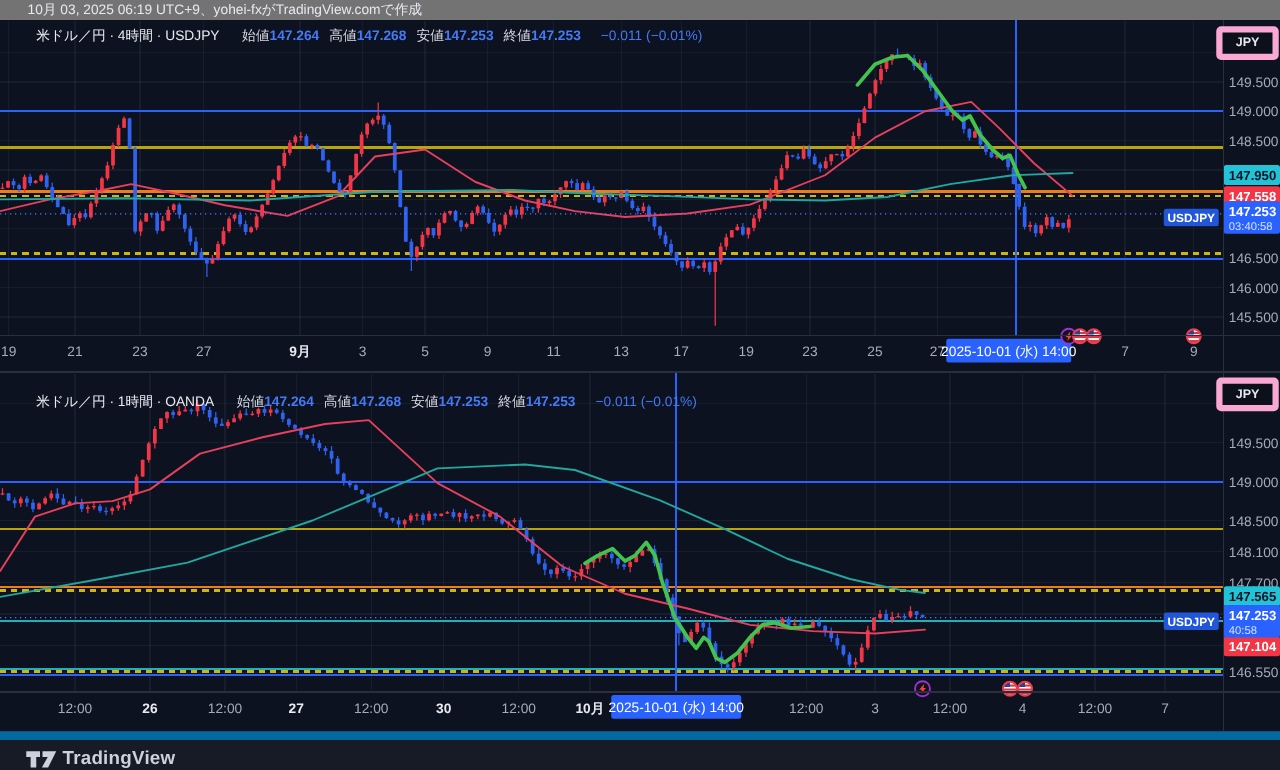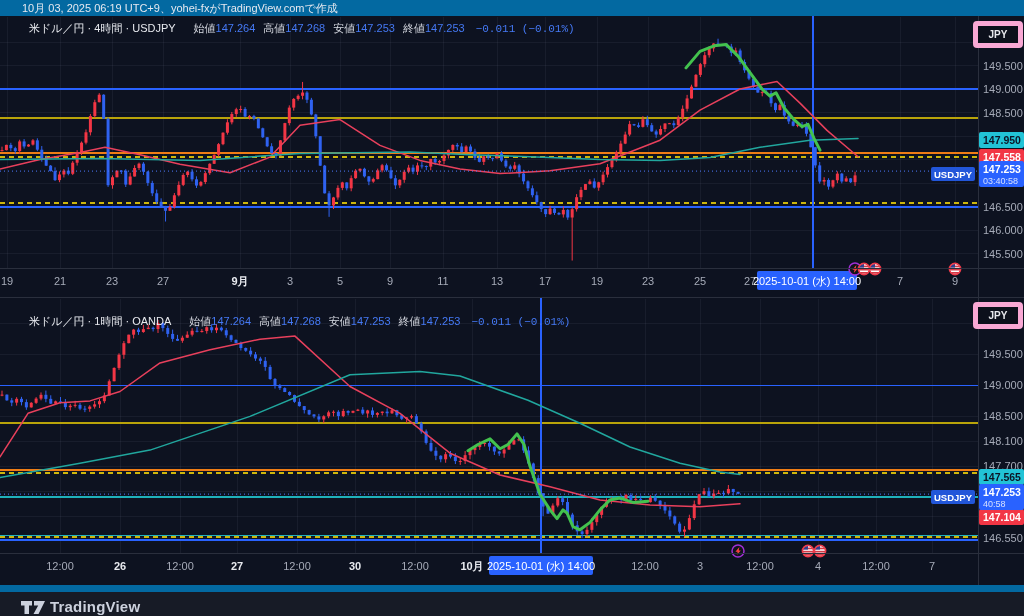--- a/index.html
+++ b/index.html
@@ -1,25 +1,25 @@
 <!DOCTYPE html>
 <html><head>
 <meta charset="utf-8">
 <style>
   html,body{margin:0;padding:0;background:#06080e;}
   #stage{position:relative;width:1024px;height:616px;overflow:hidden;
          background:#0d1220;font-family:"Liberation Sans",sans-serif;}
-  #topbar{position:absolute;left:0;top:0;width:1024px;height:16px;background:#0369a1;
+  #topbar{position:absolute;left:0;top:0;width:1024px;height:16px;background:#737373;
           color:#e6e9f0;font-size:11px;line-height:16px;padding-left:22px;box-sizing:border-box;white-space:nowrap;}
   svg#charts{position:absolute;left:0;top:0;}
   .legend{position:absolute;left:29px;height:14px;font-size:11px;color:#d8dbe3;white-space:nowrap;z-index:5;}
   .legend .ttl{color:#e8eaef;margin-right:10px;}
   .legend .lbl{color:#d8dbe3;margin-left:8px;}
-  .legend .val{color:#4579f5;}
-  .legend .chg{color:#4579f5;margin-left:11px;font-family:Liberation Mono, monospace;}
+  .legend .val{color:#4579f5;font-weight:bold;}
+  .legend .chg{color:#4579f5;margin-left:16px;}
   .jpybtn{position:absolute;left:973px;width:40px;height:17px;border:5px solid #f9a8d4;border-radius:4px;
           background:#0c101b;color:#e8e9ed;font-size:10px;font-weight:bold;text-align:center;line-height:17px;z-index:5;}
   #footer{position:absolute;left:0;top:585px;width:1024px;height:31px;background:#171b26;border-top:7px solid #0369a1;}
   #footer .brand{position:absolute;left:50px;top:6px;font-size:15px;font-weight:bold;color:#ccd1dd;letter-spacing:.2px;}
   #footer svg{position:absolute;left:20px;top:7px;}
 </style>
 </head>
 <body>
 
 <div id="stage">

